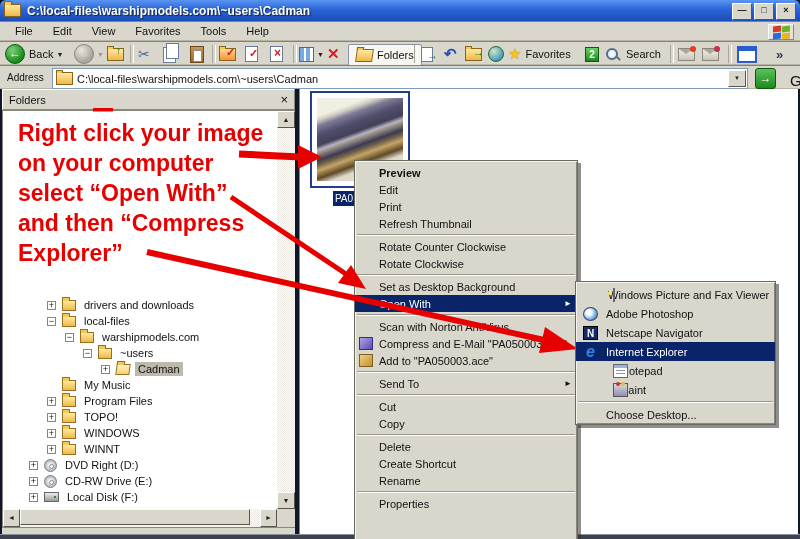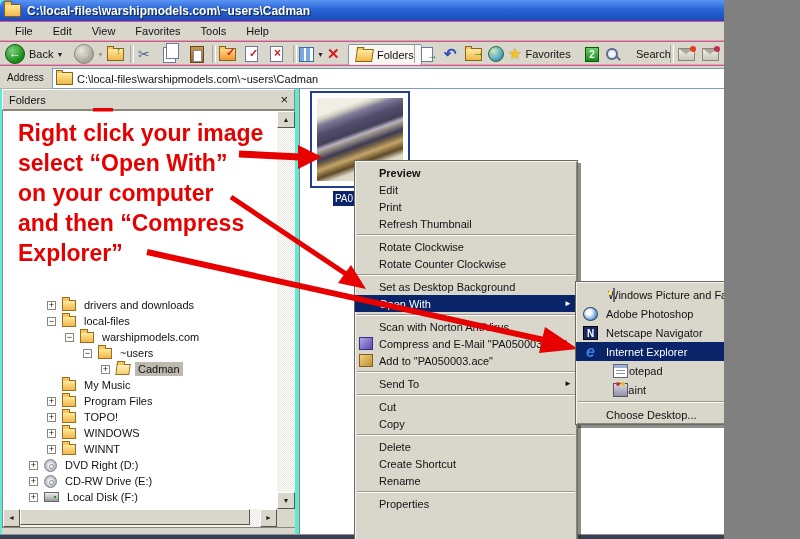--- a/index.html
+++ b/index.html
@@ -1,16 +1,16 @@
 <!DOCTYPE html>
 <html><head>
 <meta charset="utf-8">
 <style>
   html,body{margin:0;padding:0;background:#808080;}
-  #screen{position:relative;width:724px;height:539px;background:#5eead4;overflow:hidden;
+  #screen{position:relative;width:800px;height:539px;background:#0f172a;overflow:hidden;
           font-family:"Liberation Sans",sans-serif;-webkit-font-smoothing:none;}
   
   .titlebar{position:absolute;left:0;top:0;width:800px;height:21px;
     background:linear-gradient(180deg,#5a95f2 0%,#2a64d8 45%,#1a4cb8 100%);
     border-radius:6px 6px 0 0;display:flex;align-items:center;}
   .title-text{color:#fff;font-weight:bold;font-size:12px;margin-left:6px;white-space:nowrap;
     text-shadow:1px 1px 1px #123;}
   .tb-folder{width:15px;height:11px;margin-left:4px;background:linear-gradient(#ffe9a0,#f0b848);
     border:1px solid #8a6418;border-radius:1px;position:relative;}
   .tb-folder::before{content:'';position:absolute;left:-1px;top:-4px;width:6px;height:3px;
@@ -236,21 +236,21 @@
       </span>
     <span class="tbi" style="left:508px">
       <span class="star">★</span>
       <span class="tlab">Favorites</span>
     </span>
     <span class="tbi" style="left:585px">
         <span class="icon2">2</span>
       </span>
     <span class="tbi" style="left:606px">
       <span class="mag"></span>
-      <span class="tlab" style="margin-left:18px">Search</span>
+      <span class="tlab" style="margin-left:8px">Search</span>
     </span>
     <span class="tsep" style="left:670px"></span>
     <span class="tbi" style="left:678px">
       <span class="env">
           <span class="dot" style="background:#e04020"></span>
         </span>
     </span>
     <span class="tbi" style="left:702px">
       <span class="env">
           <span class="dot" style="background:#c03050"></span>
@@ -374,24 +374,24 @@
         <span>Edit</span>
       </div>
       <div class="menu-item">
         <span>Print</span>
       </div>
       <div class="menu-item">
         <span>Refresh Thumbnail</span>
       </div>
       <div class="menu-sep"></div>
       <div class="menu-item">
+        <span>Rotate Counter Clockwise</span>
+      </div>
+      <div class="menu-item">
         <span>Rotate Clockwise</span>
-      </div>
-      <div class="menu-item">
-        <span>Rotate Counter Clockwise</span>
       </div>
       <div class="menu-sep"></div>
       <div class="menu-item">
         <span>Set as Desktop Background</span>
       </div>
       <div class="menu-item hl">
         <span>Open With</span>
         <span class="mi-arrow">►</span>
       </div>
       <div class="menu-sep"></div>
@@ -430,22 +430,22 @@
       </div>
       <div class="menu-sep"></div>
       <div class="menu-item">
         <span>Properties</span>
       </div>
     </div>
 
   <div class="anno-layer">
     <div class="anno-text">
       <div>Right click your image</div>
+      <div>on your computer</div>
       <div>select “Open With”</div>
-      <div>on your computer</div>
       <div>and then “Compress</div>
       <div>Explorer”</div>
     </div>
     <svg width="800" height="539" style="position:absolute;left:0;top:0">
       <g fill="#e60000" stroke="none">
         <rect x="93" y="108" width="20" height="3.5"></rect>
         <line x1="239" y1="154" x2="300" y2="157" stroke="#e60000" stroke-width="7"></line>
         <polygon points="298,145 322,157 298,169"></polygon>
         <line x1="231" y1="197" x2="346" y2="274" stroke="#e60000" stroke-width="5"></line>
         <polygon points="366,289 351,265 338,283"></polygon>

